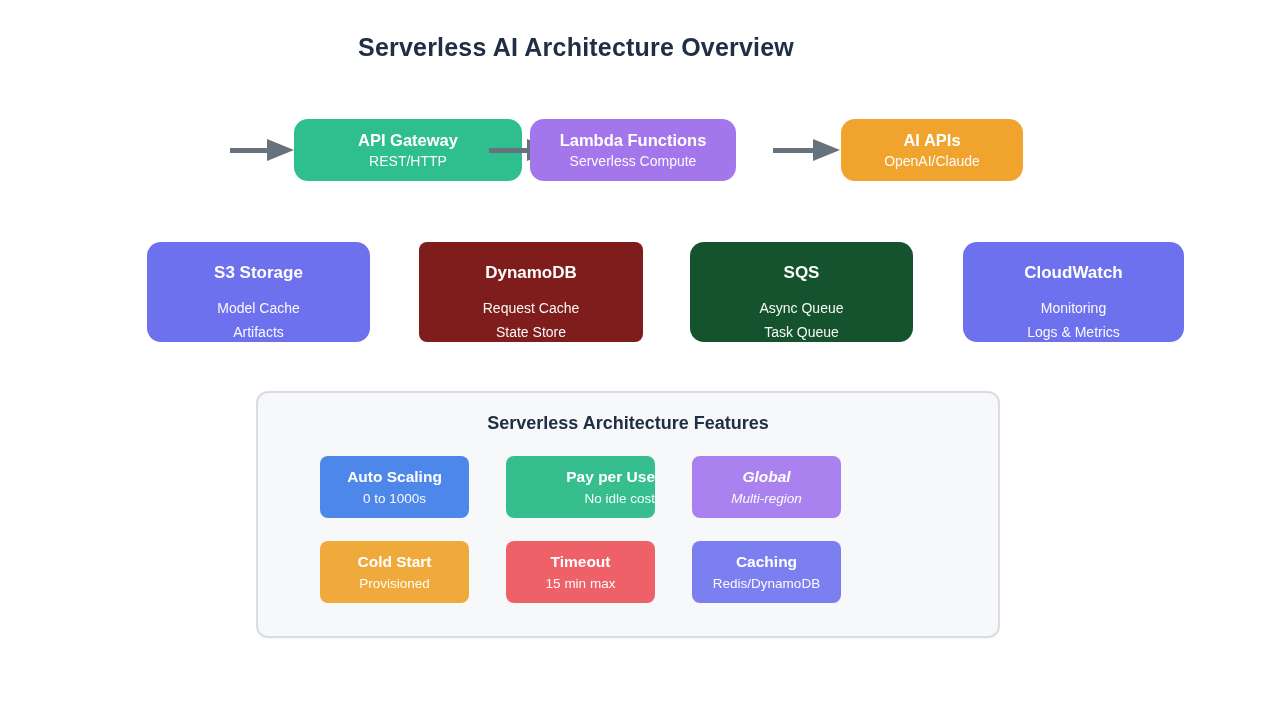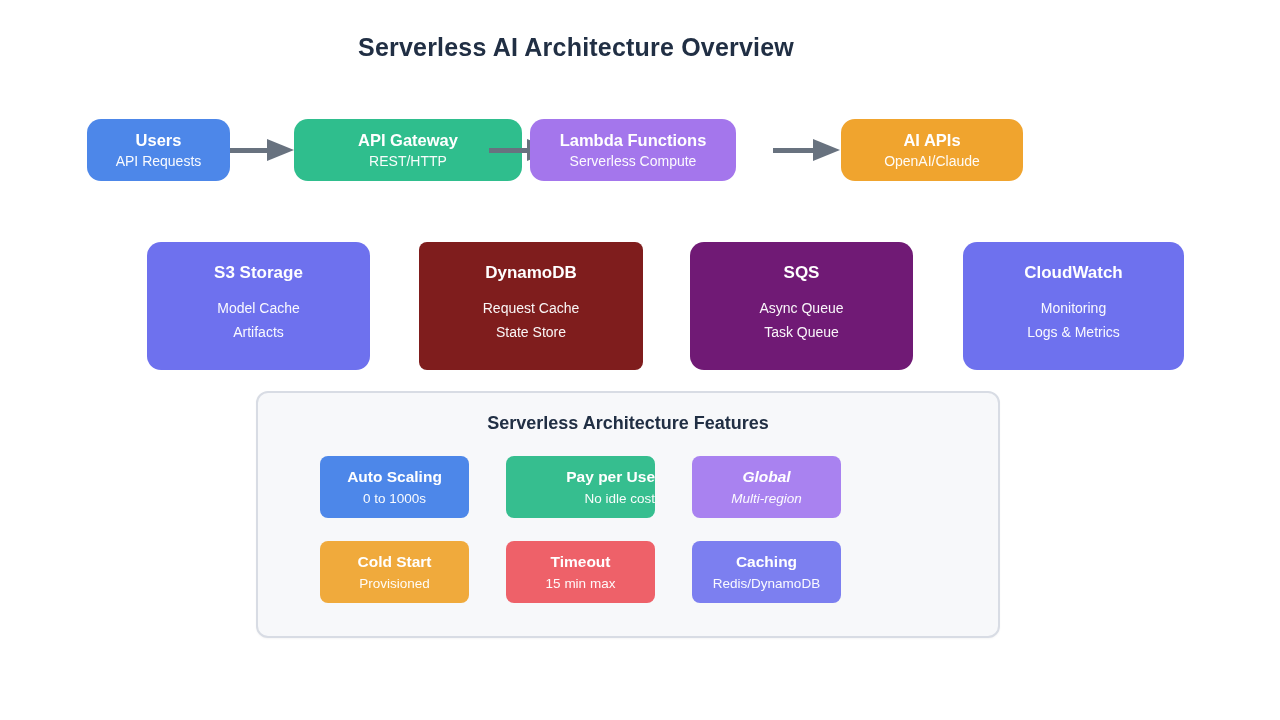--- a/index.html
+++ b/index.html
@@ -31,21 +31,21 @@
   .arrow .shaft { flex: 1; height: 5px; }
   .arrow .head {
     width: 0; height: 0;
     border-top: 11px solid transparent;
     border-bottom: 11px solid transparent;
     border-left: 27px solid #68727f;
   }
 
   
   .service-box {
-    position: absolute; top: 242px; height: 128px;
+    position: absolute; top: 242px; height: 100px;
     border-radius: 14px; color: #ffffff;
     display: flex; flex-direction: column; align-items: center;
     padding-top: 21px;
   }
   .service-box .svc-title { font-size: 17px; font-weight: bold; margin-bottom: 13px; }
   .service-box .svc-line  { font-size: 14px; line-height: 24px; color: rgba(255,255,255,0.96); }
 
   
   .features-panel {
     position: absolute; left: 256px; top: 391px; width: 744px; height: 247px;
@@ -71,24 +71,20 @@
   .col2 { left: 248px; }
   .col3 { left: 434px; }
 </style>
 </head>
 <body>
 
 <div class="stage">
 
   <div class="page-title">Serverless AI Architecture Overview</div>
 
-  <div class="flow-node" style="left: 87px; width: 143px; background-color: rgb(77, 135, 233);">
-    <div class="node-title">Users</div>
-    <div class="node-sub">API Requests</div>
-  </div>
 
   <div class="arrow" style="left:230px;width:64px;">
     <div class="shaft" style="background-color: rgb(104, 114, 127);"></div>
     <div class="head" style="border-left-color: rgb(104, 114, 127);"></div>
   </div>
 
   <div class="flow-node" style="left: 294px; width: 228px; background-color: rgb(47, 190, 141);">
     <div class="node-title">API Gateway</div>
     <div class="node-sub">REST/HTTP</div>
   </div>
@@ -118,21 +114,21 @@
     <div class="svc-line">Model Cache</div>
     <div class="svc-line">Artifacts</div>
   </div>
 
   <div class="service-box" style="left: 419px; width: 224px; background-color: #7f1d1d; border-radius: 8px;">
     <div class="svc-title">DynamoDB</div>
     <div class="svc-line">Request Cache</div>
     <div class="svc-line">State Store</div>
   </div>
 
-  <div class="service-box" style="left: 690px; width: 223px; background-color: #701a75;">
+  <div class="service-box" style="left: 690px; width: 223px; background-color: #14532d;">
     <div class="svc-title">SQS</div>
     <div class="svc-line">Async Queue</div>
     <div class="svc-line">Task Queue</div>
   </div>
 
   <div class="service-box" style="left: 963px; width: 221px; background-color: rgb(110, 113, 238);">
     <div class="svc-title">CloudWatch</div>
     <div class="svc-line">Monitoring</div>
     <div class="svc-line">Logs &amp; Metrics</div>
   </div>

